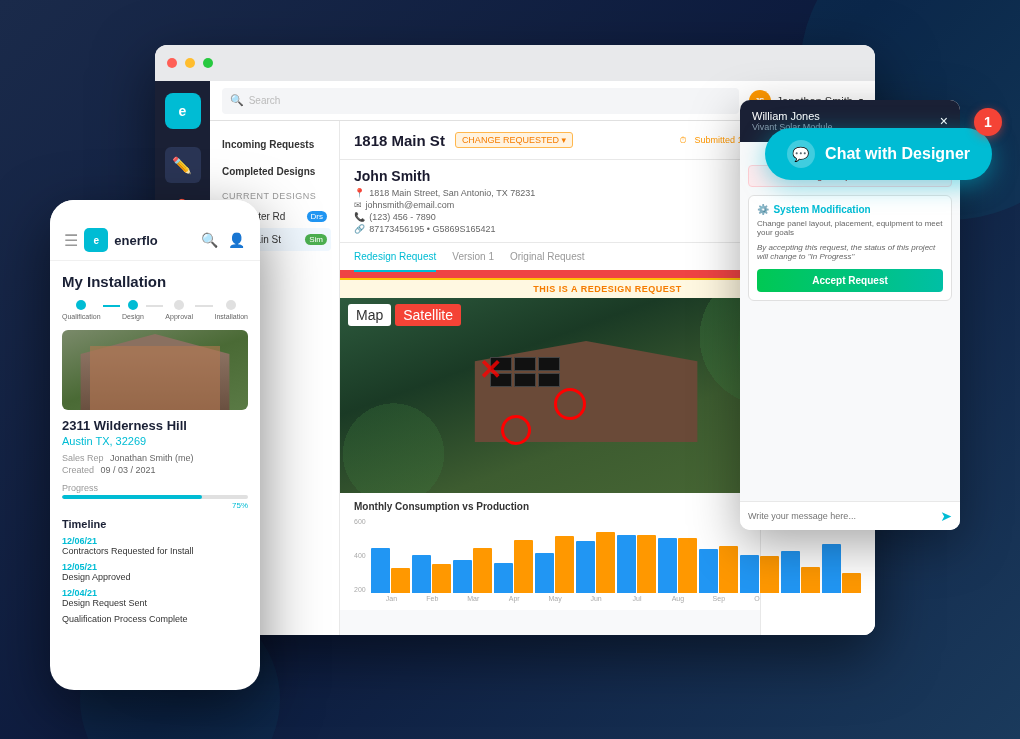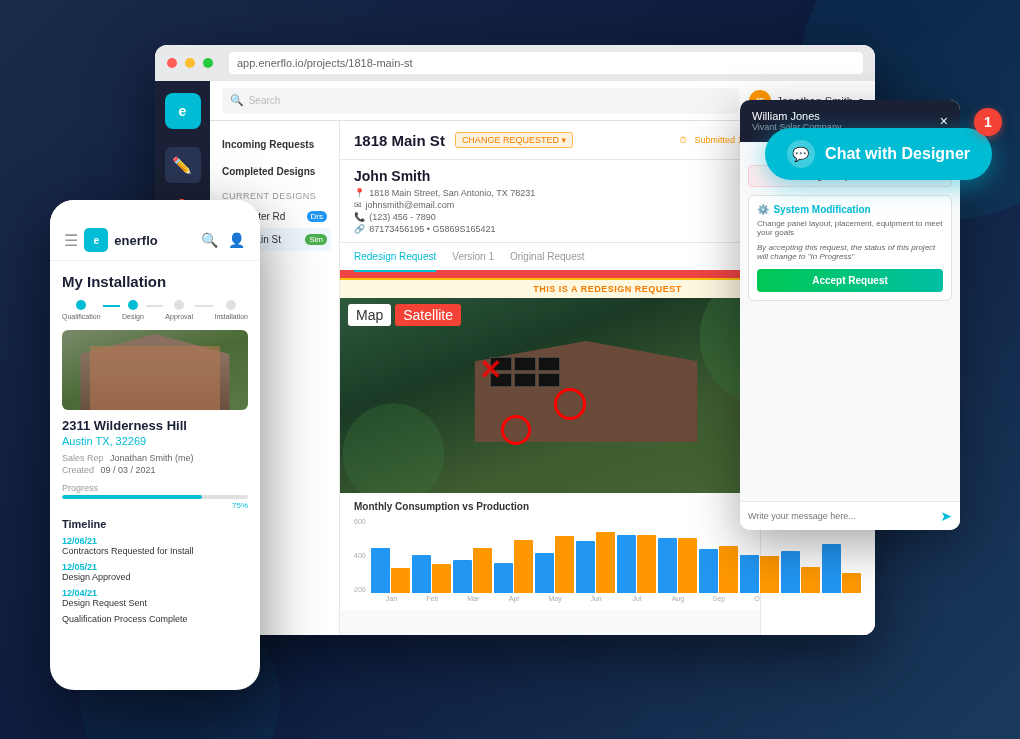--- a/index.html
+++ b/index.html
@@ -892,21 +892,20 @@
     </div>
   </div>
 </div>
 
 <div class="browser-window">
 
   <div class="browser-bar">
     <div class="browser-dot dot-red"></div>
     <div class="browser-dot dot-yellow"></div>
     <div class="browser-dot dot-green"></div>
-    <div class="browser-url">app.enerflo.io/projects/1818-main-st</div>
   </div>
 
   <div class="sidebar">
     <div class="sidebar-logo">e</div>
     <div class="sidebar-icon active">✏️</div>
     <div class="sidebar-icon">📍</div>
     <div class="sidebar-icon">⚙️</div>
     <div class="sidebar-icon">👤</div>
   </div>
 
@@ -1137,21 +1136,21 @@
         <span style="flex:1;text-align:center;font-size:7px;color:#aaa;">Dec</span>
       </div>
     </div>
   </div>
 </div>
 
 <div class="designer-panel">
   <div class="designer-panel-header">
     <div>
       <div class="designer-name">William Jones</div>
-      <div class="designer-company">Vivant Solar Company</div>
+      <div class="designer-company">Vivant Solar Module</div>
     </div>
     <button class="close-btn">×</button>
   </div>
 
   <div class="chat-body">
     <div class="chat-timestamp">Today 12:32pm</div>
     <div class="redesign-submitted-banner">Redesign Request Submitted</div>
     <div class="system-mod-box">
       <div class="system-mod-title">
         <span>⚙️</span>

